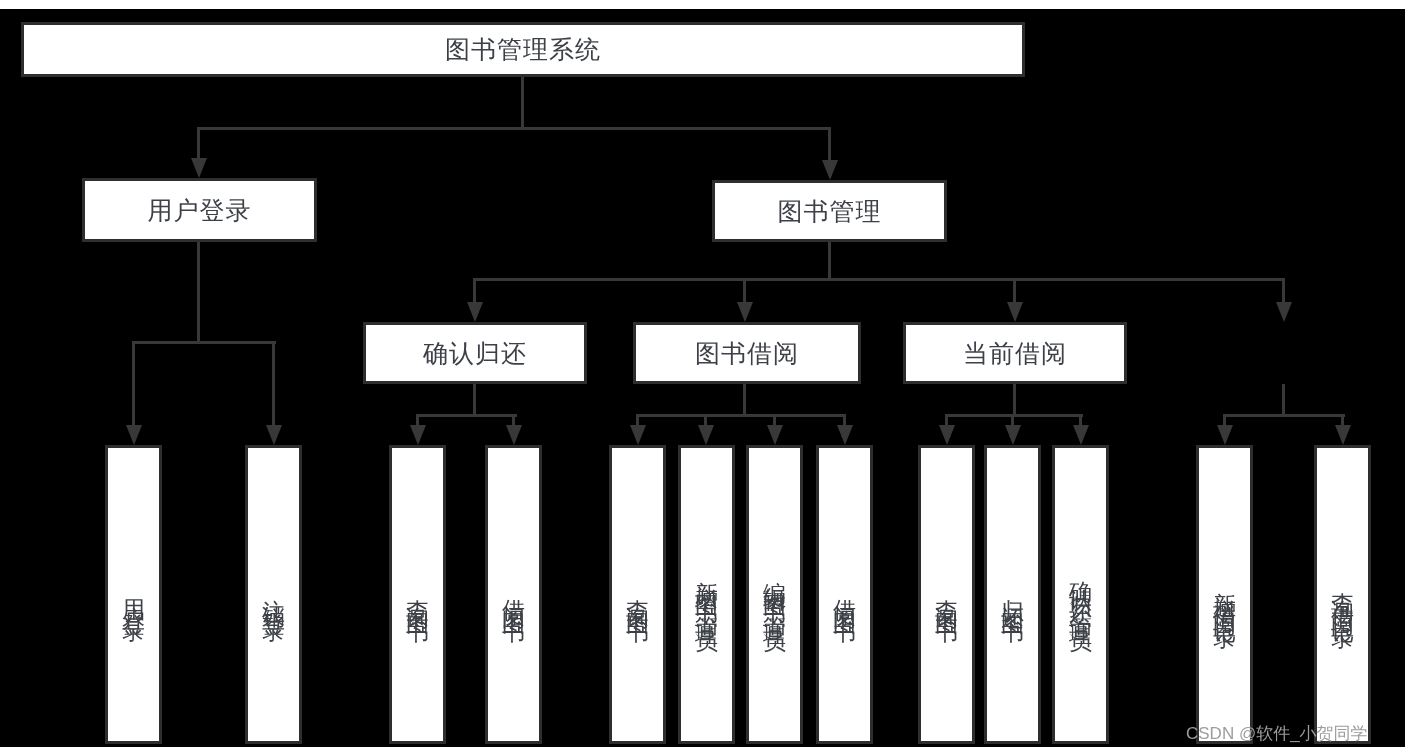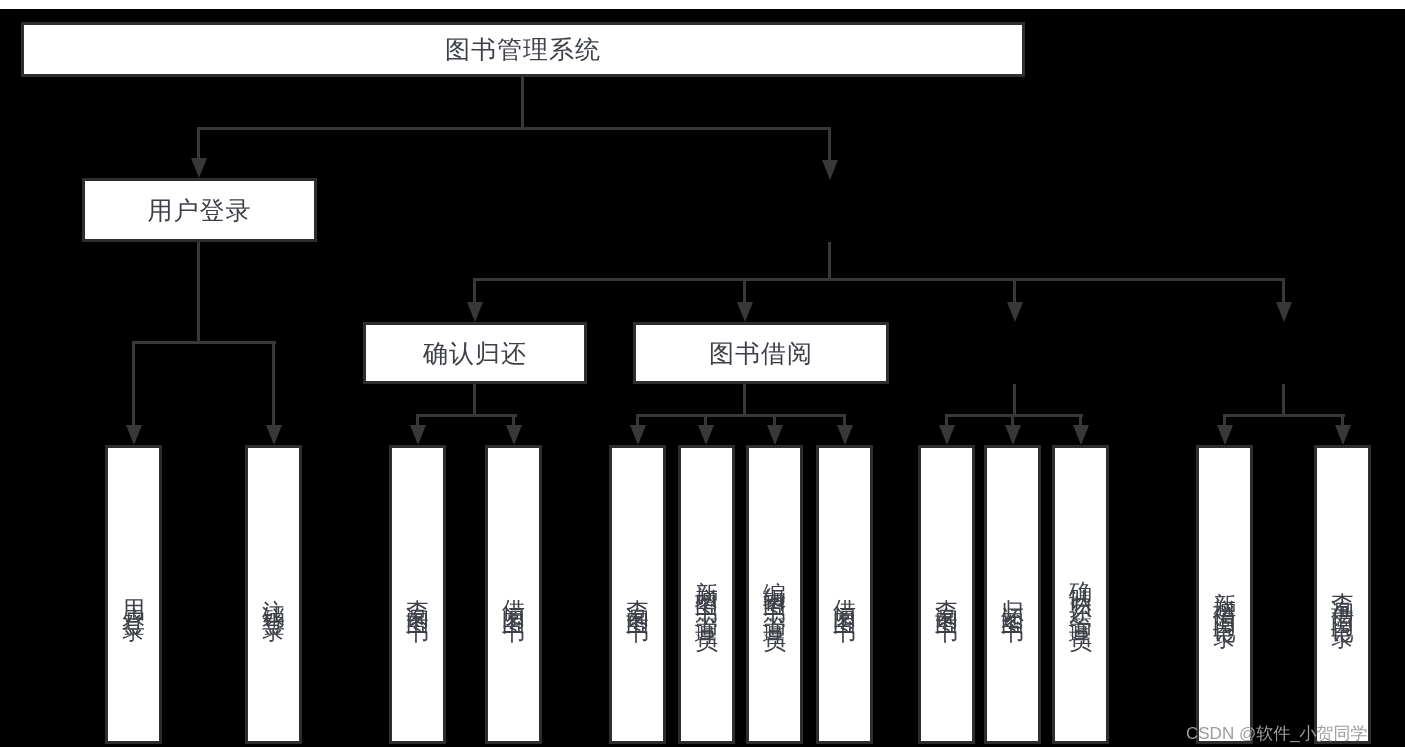--- a/index.html
+++ b/index.html
@@ -39,26 +39,32 @@
 
 <div class="canvas">
 
   <div class="node" style="left:21px;top:13px;width:1004px;height:55px;">
     <span>图书管理系统</span>
   </div>
 
   <div class="node" style="left:82px;top:169px;width:235px;height:64px;">
     <span>用户登录</span>
   </div>
+  <div class="node" style="left:712px;top:171px;width:235px;height:62px;">
+    <span>图书管理</span>
+  </div>
 
   <div class="node" style="left:363px;top:313px;width:224px;height:62px;">
     <span>确认归还</span>
   </div>
-  <div class="node" style="left:633px;top:313px;width:256px;height:62px;">
+  <div class="node" style="left:633px;top:313px;width:228px;height:62px;">
     <span>图书借阅</span>
+  </div>
+  <div class="node" style="left:903px;top:313px;width:224px;height:62px;">
+    <span>当前借阅</span>
   </div>
 
   <div class="leaf" style="left:105px;">
       <span>用户登录</span>
     </div>
   <div class="leaf" style="left:245px;">
       <span>注销登录</span>
     </div>
   <div class="leaf" style="left:389px;">
       <span>查询图书</span>

